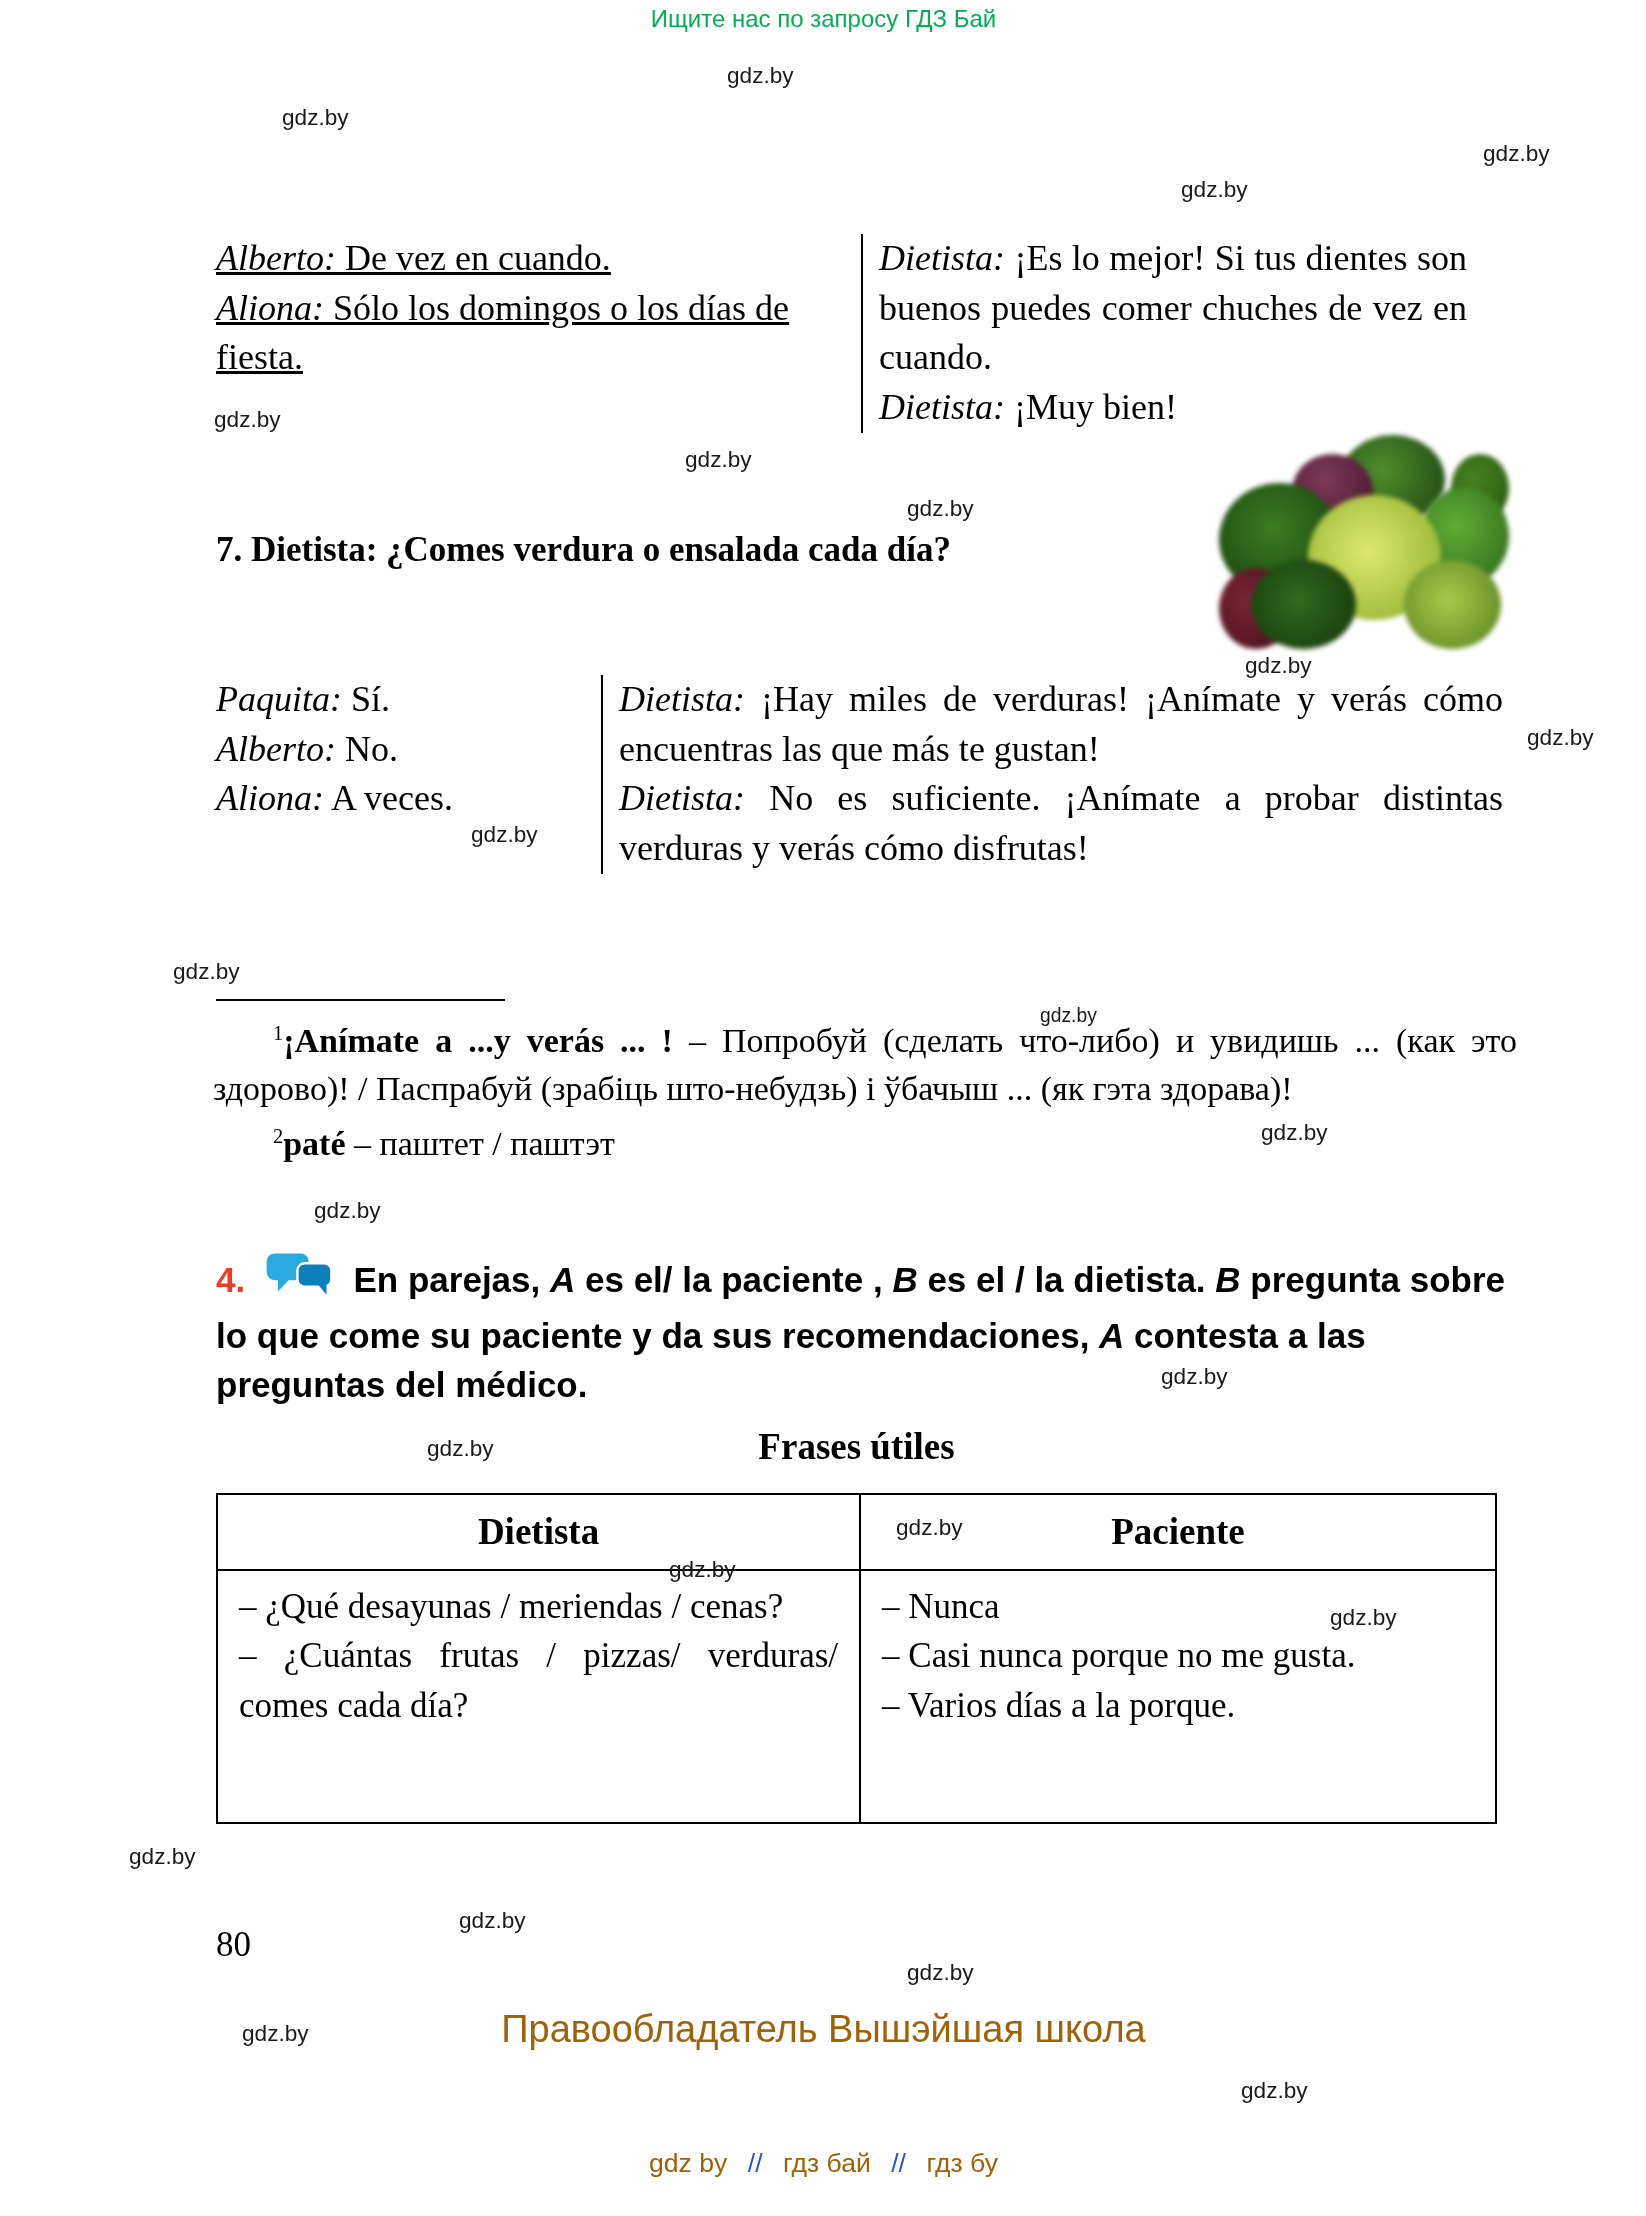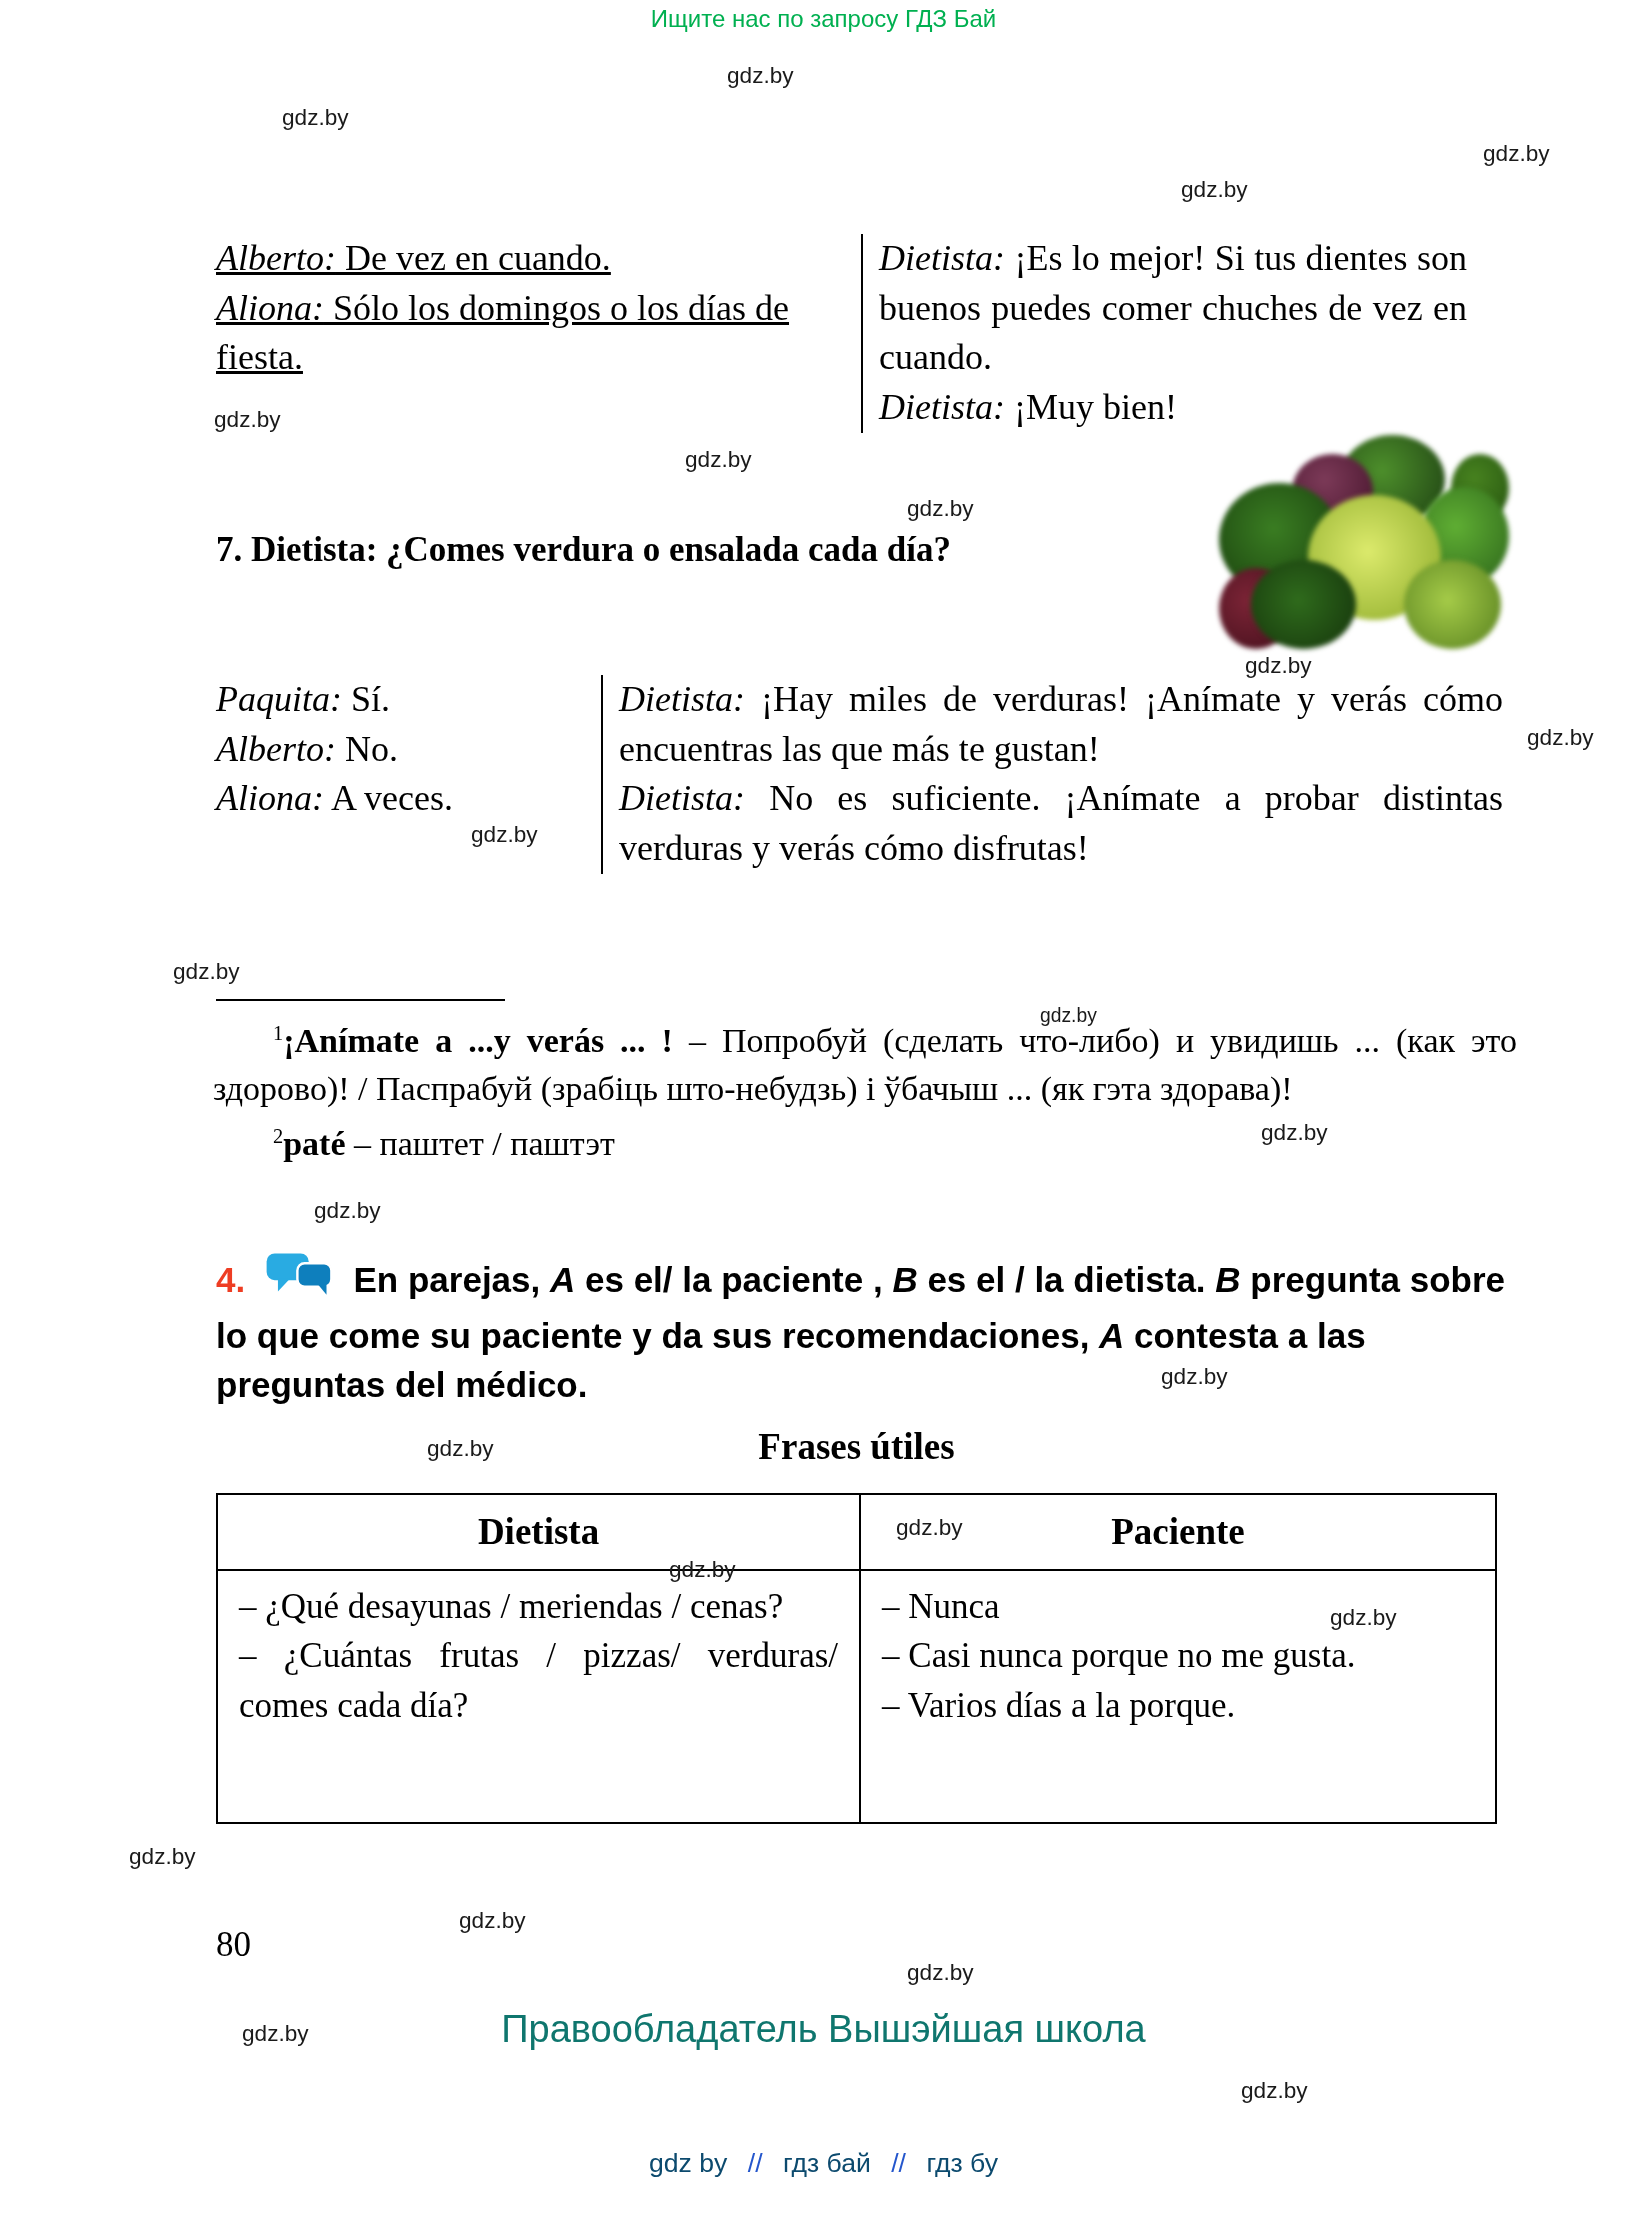--- a/index.html
+++ b/index.html
@@ -61,28 +61,28 @@
     text-align:center; font-size:37px; font-weight:bold;
     padding:14.5px 8px 16px 8px;
   }
   .fhead { border-bottom:2.4px solid #000; }
   .fbody .fcell { font-size:35px; line-height:1.42; text-align:justify; min-height:251px; }
   .fbody p { margin:0; }
   
   .pagenum { position:absolute; left:216px; top:1925px; font-size:35px; }
   .copyright {
     position:absolute; top:2008px; left:0; width:100%; text-align:center;
-    font-family:"Liberation Sans", sans-serif; font-size:38px; color:#0f766e;
+    font-family:"Liberation Sans", sans-serif; font-size:38px; color:#a16207;
   }
   .links {
     position:absolute; top:2148px; left:0; width:100%; text-align:center;
     font-family:"Liberation Sans", sans-serif; font-size:26.6px; color:#2456cc;
   }
   .links .sep { margin:0 13px; }
-  .links a { color:#0c4a6e; text-decoration:none; cursor:pointer; }
+  .links a { color:#a16207; text-decoration:none; cursor:pointer; }
 </style>
 </head>
 <body>
 
 <div class="banner-top">Ищите нас по запросу ГДЗ Бай</div>
 
 <div class="wm" style="left:727px;top:63px;">gdz.by</div>
 <div class="wm" style="left:282px;top:105px;">gdz.by</div>
 <div class="wm" style="left:1483px;top:141px;">gdz.by</div>
 <div class="wm" style="left:1181px;top:177px;">gdz.by</div>

